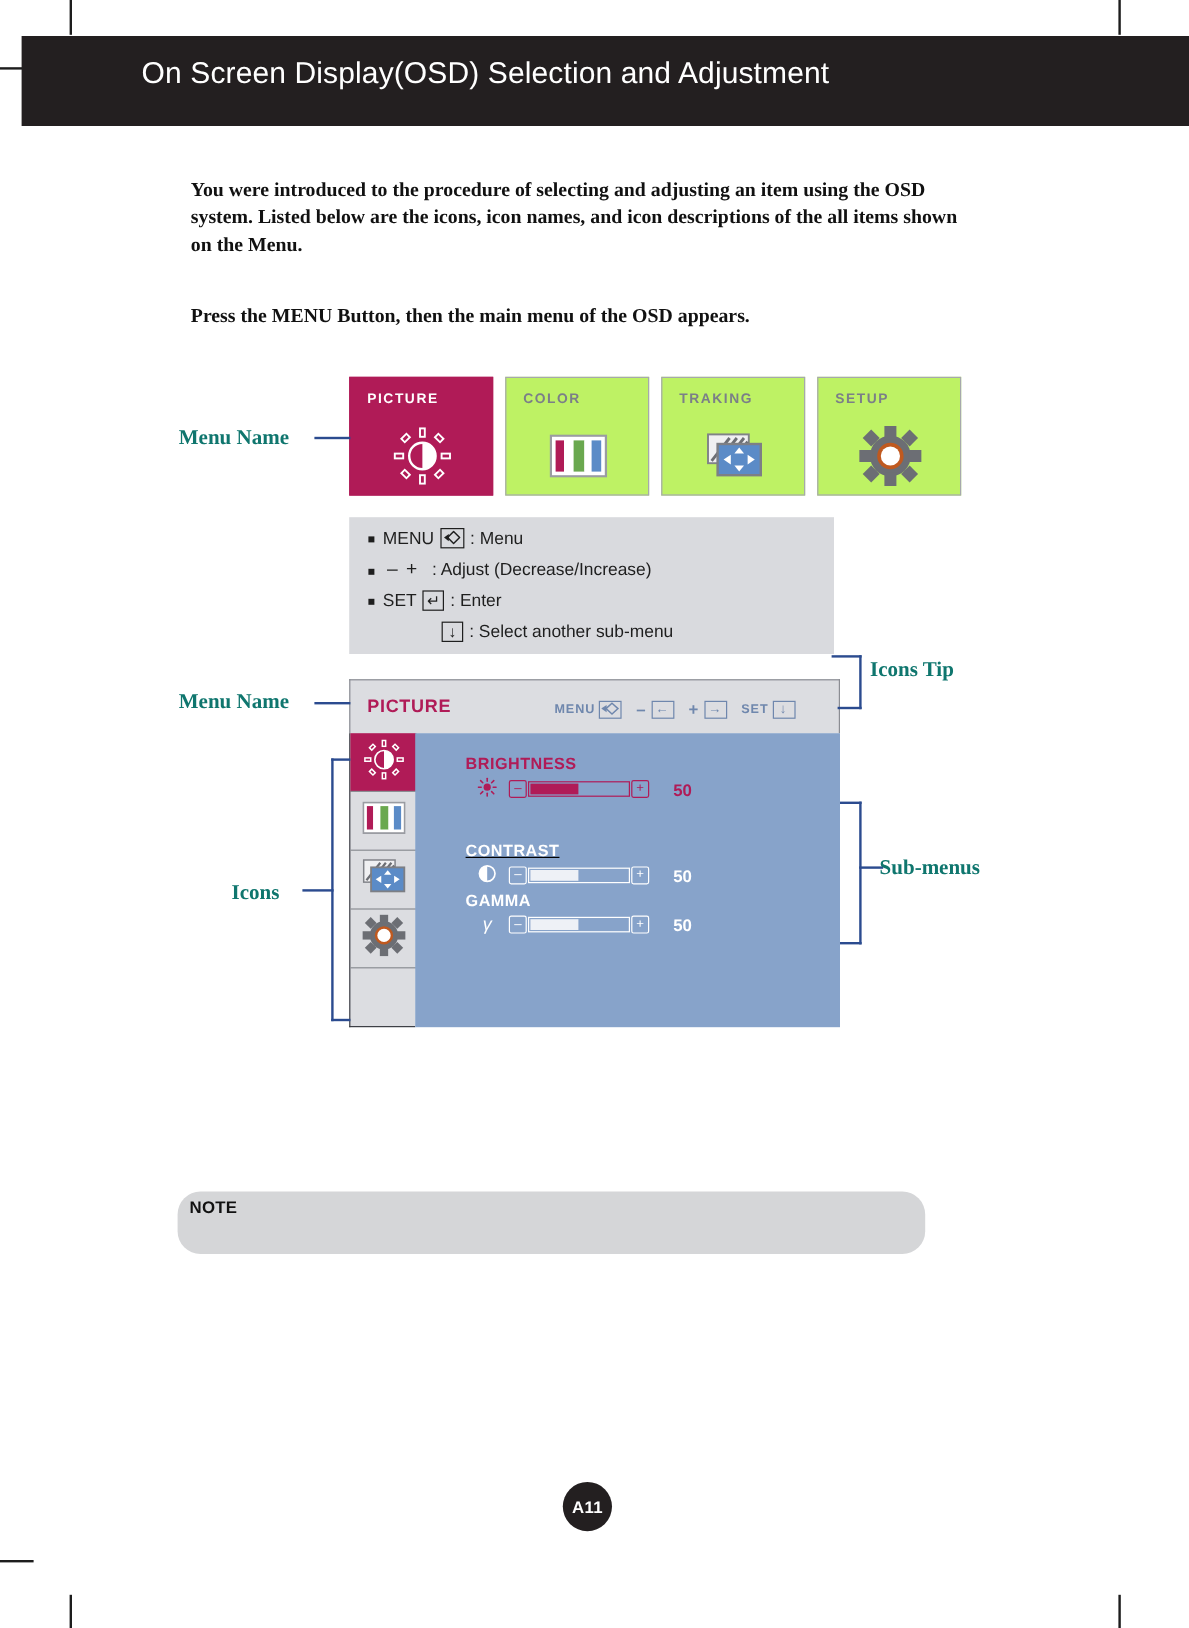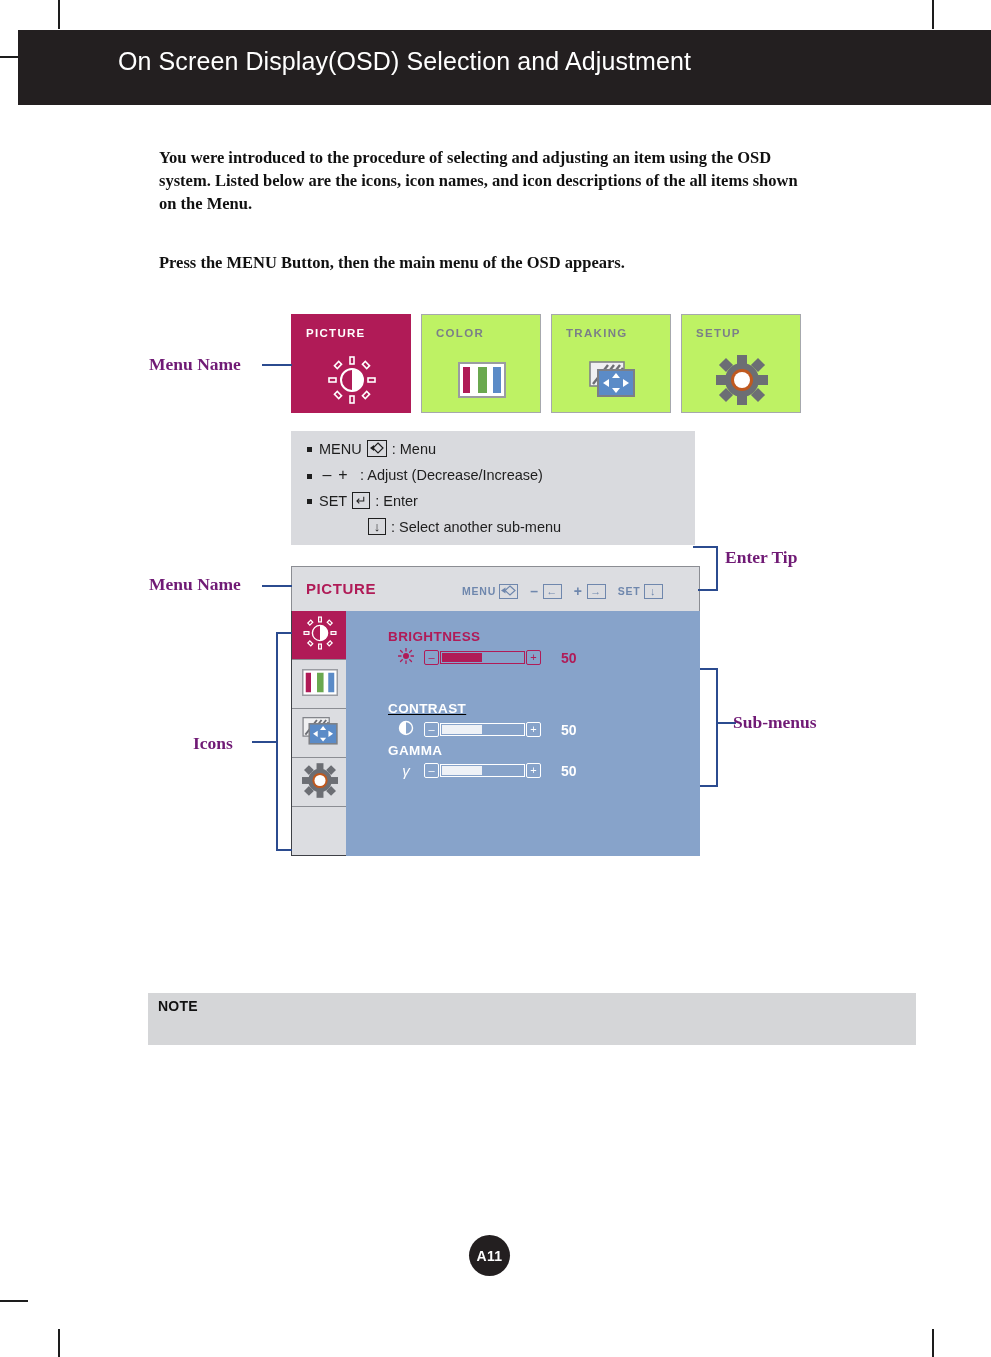--- a/index.html
+++ b/index.html
@@ -129,32 +129,33 @@
   .submenu.active .bar-track{border-color:#b01b57;}
   .bar-fill{position:absolute;left:1px;top:1px;height:9px;background:#eef1f6;}
   .submenu.active .bar-fill{background:#b01b57;}
   .submenu-value{
     margin-left:20px;font-size:14px;font-weight:bold;color:#ffffff;
   }
   .submenu.active .submenu-value{color:#b01b57;}
   
   .anno{
     position:absolute;font-family:"Liberation Serif", serif;font-weight:bold;
-    font-size:17.5px;color:#701a75;white-space:nowrap;
+    font-size:17.5px;color:#0f766e;white-space:nowrap;
   }
   #anno-menuname-1{left:149px;top:354px;}
   #anno-menuname-2{left:149px;top:574px;}
   #anno-icons{left:193px;top:733px;}
   #anno-buttontip{left:725px;top:547px;}
   #anno-submenus{left:733px;top:712px;}
   .conn{position:absolute;background:#2b4b8f;}
   
   #note-box{
-    position:absolute;left:148px;top:993px;width:768px;height:52px;
+    position:absolute;left:148px;top:993px;width:623px;height:52px;
     background:#d5d6d8;
+    border-radius:19px;
   }
   #note-title{position:absolute;left:10px;top:5px;font-size:14px;
     font-weight:bold;color:#111;letter-spacing:.2px;}
   #note-text{position:absolute;left:10px;top:25px;font-size:14.5px;color:#1b1b1b;
     display:flex;align-items:center;white-space:nowrap;}
   
   #page-badge{
     position:absolute;left:469px;top:1235px;width:41px;height:41px;
     border-radius:50%;background:#231f20;color:#ffffff;
     display:flex;align-items:center;justify-content:center;
@@ -457,20 +458,20 @@
 <div class="conn" style="left:698px;top:589px;width:20px;height:2px;"></div>
 
 <div class="conn" style="left:716px;top:668px;width:2px;height:119px;"></div>
 <div class="conn" style="left:700px;top:668px;width:18px;height:2px;"></div>
 <div class="conn" style="left:700px;top:785px;width:18px;height:2px;"></div>
 <div class="conn" style="left:716px;top:722px;width:20px;height:2px;"></div>
 
 <div class="anno" id="anno-menuname-1">Menu Name</div>
 <div class="anno" id="anno-menuname-2">Menu Name</div>
 <div class="anno" id="anno-icons">Icons</div>
-<div class="anno" id="anno-buttontip">Enter Tip</div>
+<div class="anno" id="anno-buttontip">Icons Tip</div>
 <div class="anno" id="anno-submenus">Sub-menus</div>
 
 <div id="note-box">
   <div id="note-title">NOTE</div>
 </div>
 
 <div id="page-badge">A11</div>
 
 </body></html>

